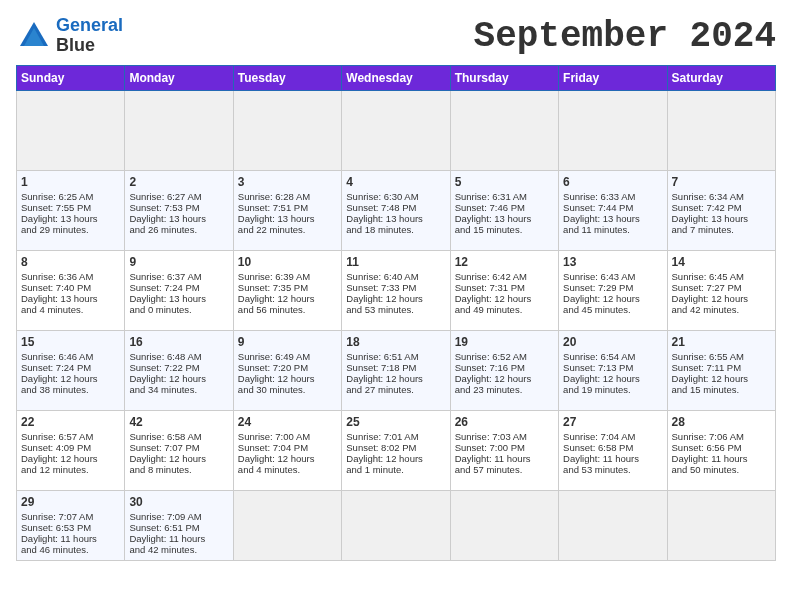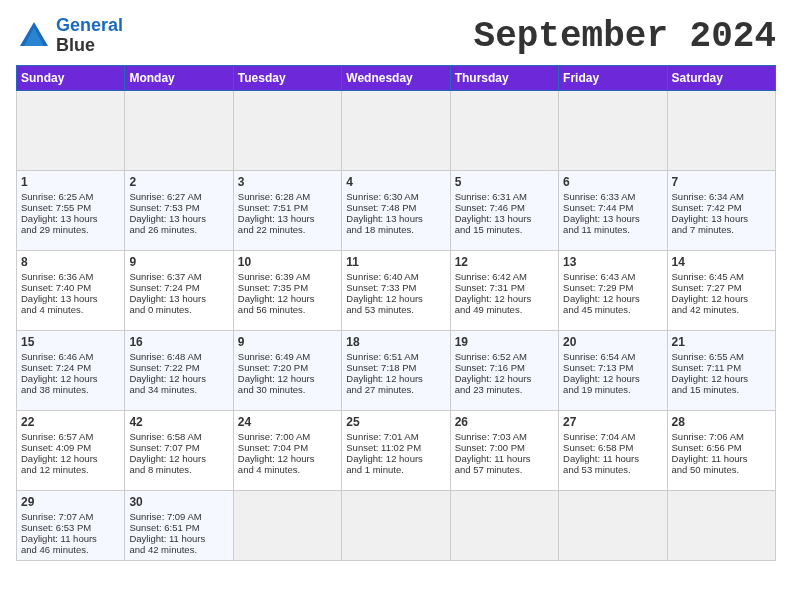--- a/index.html
+++ b/index.html
@@ -296,21 +296,21 @@
         <td>
           <span class="day-num">24</span>
           <div>Sunrise: 7:00 AM</div>
           <div>Sunset: 7:04 PM</div>
           <div>Daylight: 12 hours</div>
           <div>and 4 minutes.</div>
         </td>
         <td>
           <span class="day-num">25</span>
           <div>Sunrise: 7:01 AM</div>
-          <div>Sunset: 11:02 PM</div>
+          <div>Sunset: 8:02 PM</div>
           <div>Daylight: 12 hours</div>
           <div>and 1 minute.</div>
         </td>
         <td>
           <span class="day-num">26</span>
           <div>Sunrise: 7:03 AM</div>
           <div>Sunset: 7:00 PM</div>
           <div>Daylight: 11 hours</div>
           <div>and 57 minutes.</div>
         </td>

